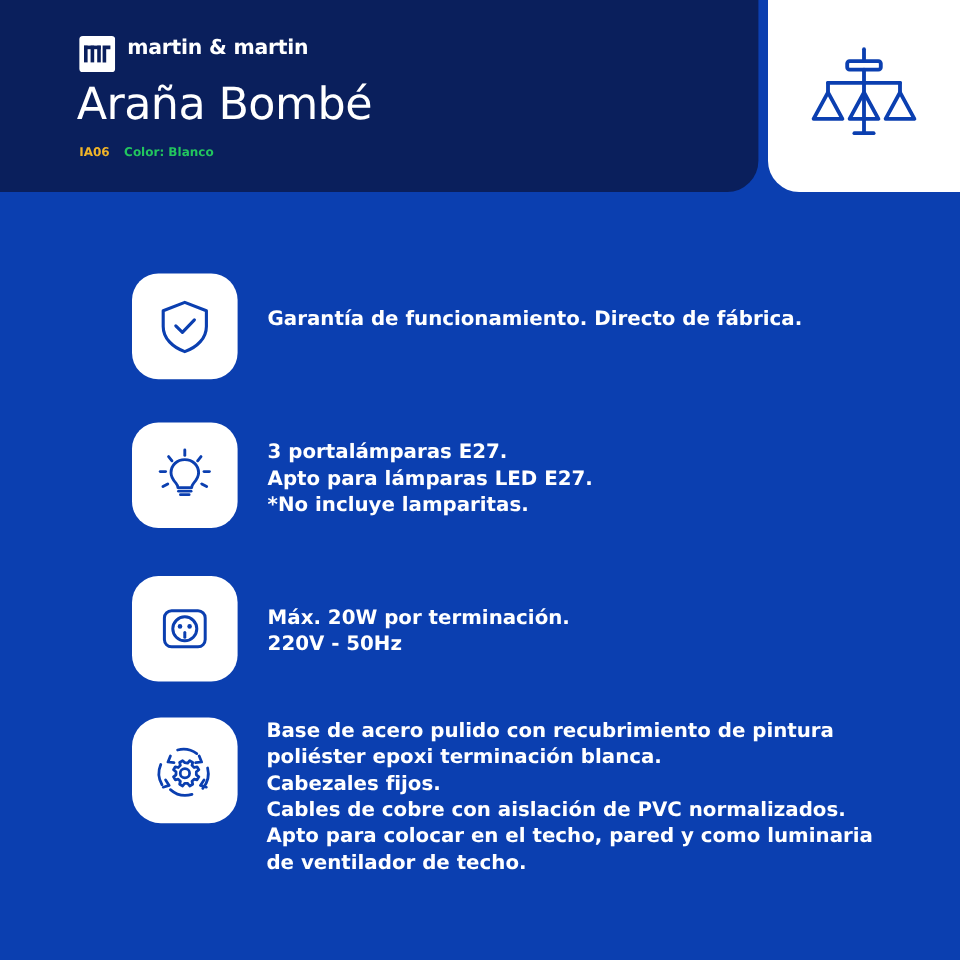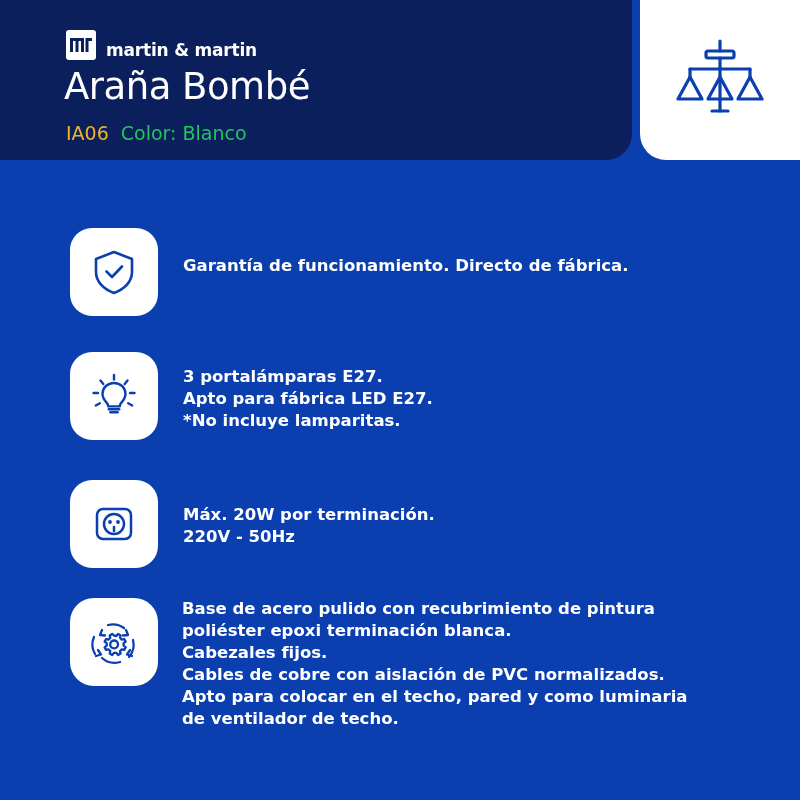--- a/index.html
+++ b/index.html
@@ -18,21 +18,21 @@
     position: absolute;
     left: 0; top: 0;
     width: 632px; height: 160px;
     background: #0a1f5c;
     border-bottom-right-radius: 26px;
   }
   .brand {
     position: absolute;
     left: 66px; top: 30px;
     display: flex;
-    align-items: flex-end;
+    align-items: flex-start;
     gap: 10px;
   }
   .brand-mark {
     width: 30px; height: 30px;
     display: block;
   }
   .brand-name {
     color: #ffffff;
     font-size: 17px;
     font-weight: bold;
@@ -46,22 +46,22 @@
     font-size: 37px;
     font-weight: normal;
     letter-spacing: -0.5px;
   }
   .meta-line {
     position: absolute;
     left: 66px; top: 122px;
     display: flex;
     align-items: flex-start;
     gap: 12px;
-    font-size: 19px;
-    font-weight: normal;
+    font-size: 10px;
+    font-weight: bold;
   }
   .meta-code { color: #f0b429; }
   .meta-color { color: #22c55e; }
 
   
   .product-icon-card {
     position: absolute;
     right: 0; top: 0;
     width: 160px; height: 160px;
     background: #ffffff;
@@ -75,20 +75,21 @@
   
   .features {
     position: absolute;
     left: 0; top: 200px;
     width: 800px;
   }
   .feature {
     display: flex;
     align-items: flex-start;
     padding: 0 0 0 70px;
+    margin-left: 40px;
   }
   .feature-icon {
     width: 88px; height: 88px;
     min-width: 88px;
     background: #ffffff;
     border-radius: 22px;
     display: flex;
     align-items: center;
     justify-content: center;
   }
@@ -192,21 +193,21 @@
           <line x1="38.5" y1="9.5" x2="35.7" y2="13"></line>
           <line x1="4.5" y1="22" x2="9" y2="22"></line>
           <line x1="45.5" y1="22" x2="41" y2="22"></line>
           <line x1="6.8" y1="34.5" x2="10.8" y2="32.3"></line>
           <line x1="43.2" y1="34.5" x2="39.2" y2="32.3"></line>
         </svg>
       </span>
     </div>
     <div class="feature-text">
       <div class="line bold">3 portalámparas E27.</div>
-      <div class="line bold">Apto para fábrica LED E27.</div>
+      <div class="line bold">Apto para lámparas LED E27.</div>
       <div class="line bold">*No incluye lamparitas.</div>
     </div>
   </div>
 
   <div class="feature row-3">
     <div class="feature-icon">
       <span>
         <svg width="48" height="48" viewBox="0 0 48 48" fill="none" stroke="#0b3fb0" stroke-width="2.5" stroke-linecap="round" stroke-linejoin="round" aria-hidden="true">
           <rect x="7" y="9" width="34" height="30" rx="6"></rect>
           <circle cx="24" cy="24" r="10"></circle>

